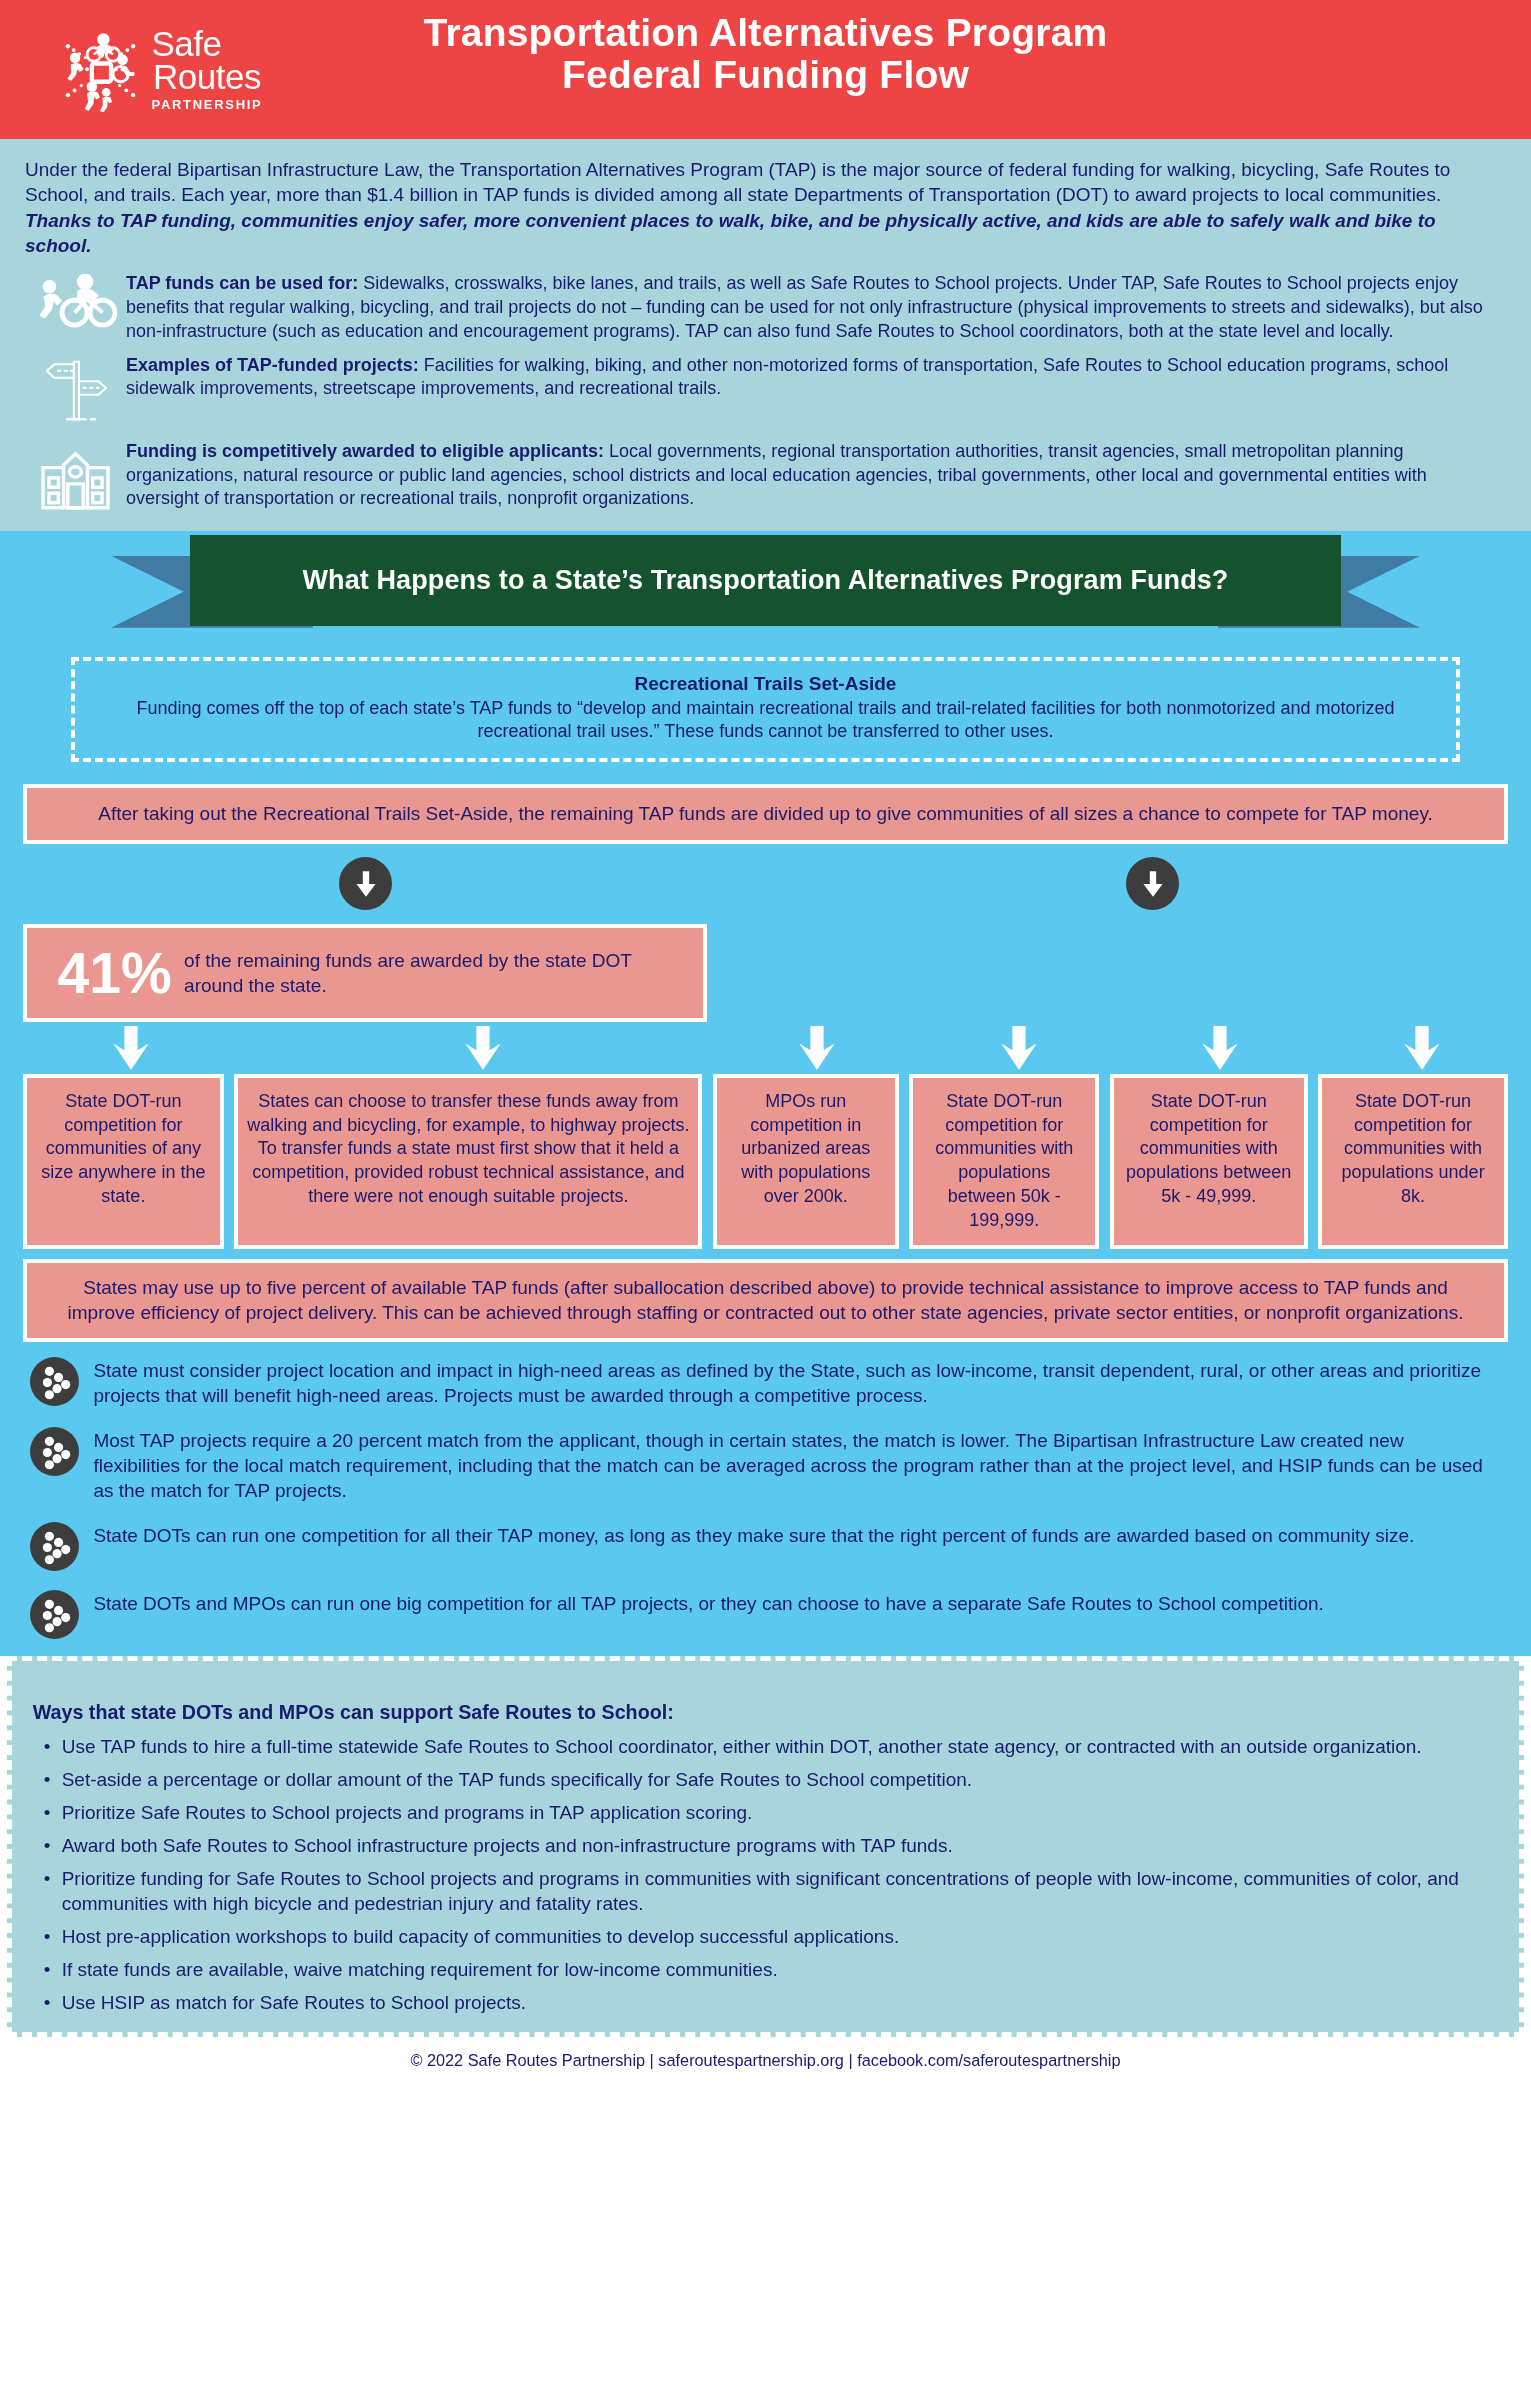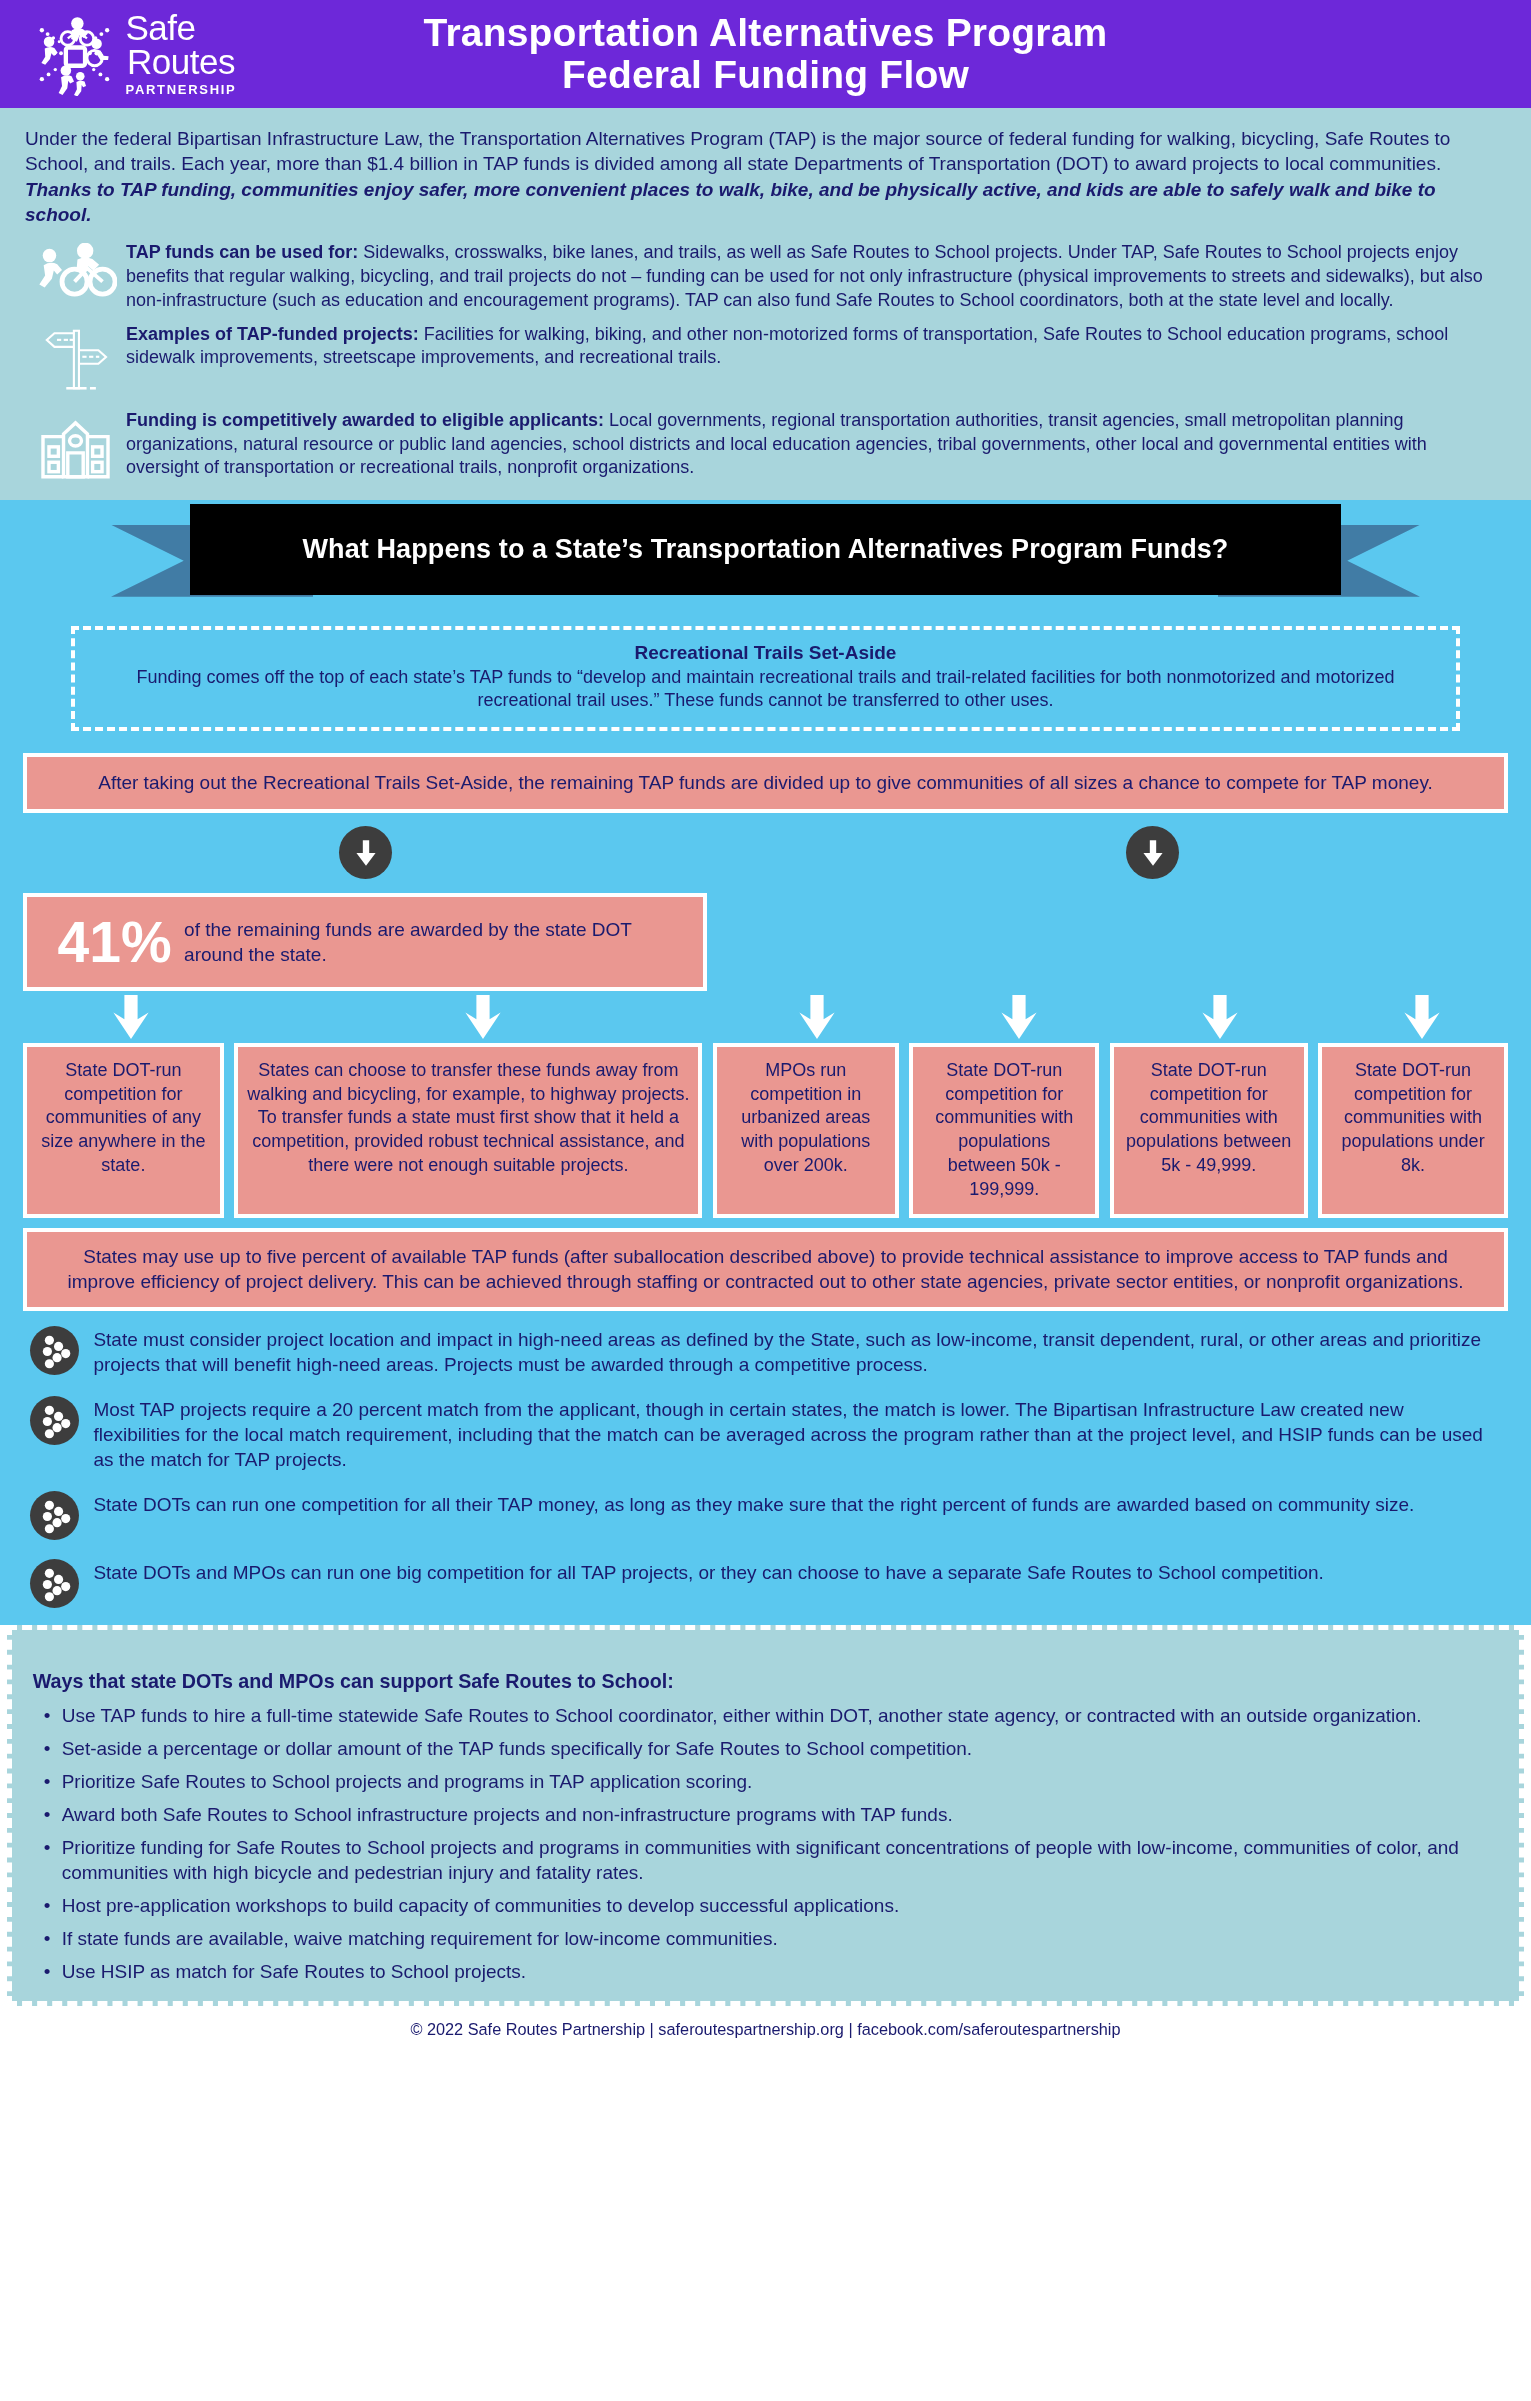--- a/index.html
+++ b/index.html
@@ -9,26 +9,26 @@
     background: #ffffff;
     width: 1531px;
     height: 2521px;
     overflow: hidden;
     position: relative;
   }
   .page { width: 1531px; height: 2521px; position: relative; background: #ffffff; }
 
   
   .header {
-    background: #6d28d9;
-    height: 108px;
+    background: #ef4444;
+    height: 139px;
     position: relative;
     display: flex;
     align-items: center;
-    padding-left: 36px;
+    padding-left: 62px;
   }
   .logo-wrap { display:flex; align-items:center; gap: 12.5px; flex: 0 0 auto; }
   .logo-mark { width: 77px; height: 84px; flex:0 0 auto; }
   .logo-text { display:flex; flex-direction:column; justify-content:center; }
   .logo-safe { color:#fff; font-size: 35px; line-height: 0.95; font-weight: 400; letter-spacing:-0.5px;}
   .logo-routes { color:#fff; font-size: 35px; line-height: 0.98; font-weight: 400; letter-spacing:-0.5px;text-align:center;}
   .logo-partnership { color:#fff; font-size: 13px; letter-spacing: 1.7px; font-weight: 700; margin-top: 2.9px; }
 
   .header-title {
     position:absolute; left: 0; right: 0; top: 11.5px;
@@ -61,21 +61,21 @@
   
   .blue { background:#5bc8ef; position:relative; }
   .banner-zone { position:relative; height: 118px; }
   .ribbon-tail-l, .ribbon-tail-r {
     position:absolute; top: 25px; width: 202px; height: 72px; background:#417ca5;
   }
   .ribbon-tail-l { left: 111px; clip-path: polygon(0 0, 100% 0, 100% 100%, 0 100%, 36% 50%); }
   .ribbon-tail-r { right: 111px; clip-path: polygon(0 0, 100% 0, 64% 50%, 100% 100%, 0 100%); }
   .ribbon-main {
     position:absolute; left: 190px; right: 190px; top: 3.8px; height: 91px;
-    background:#000000; display:flex; align-items:center; justify-content:center;
+    background:#14532d; display:flex; align-items:center; justify-content:center;
   }
   .ribbon-main span {
     color:#fff; font-weight:700; font-size: 27px; letter-spacing: 0.1px;
   }
 
   
   .dashed-box {
     margin: 7.7px 71px 0 71px;
     border: 4.8px dashed #ffffff;
     padding: 12.5px 19px 14.4px 19px;

